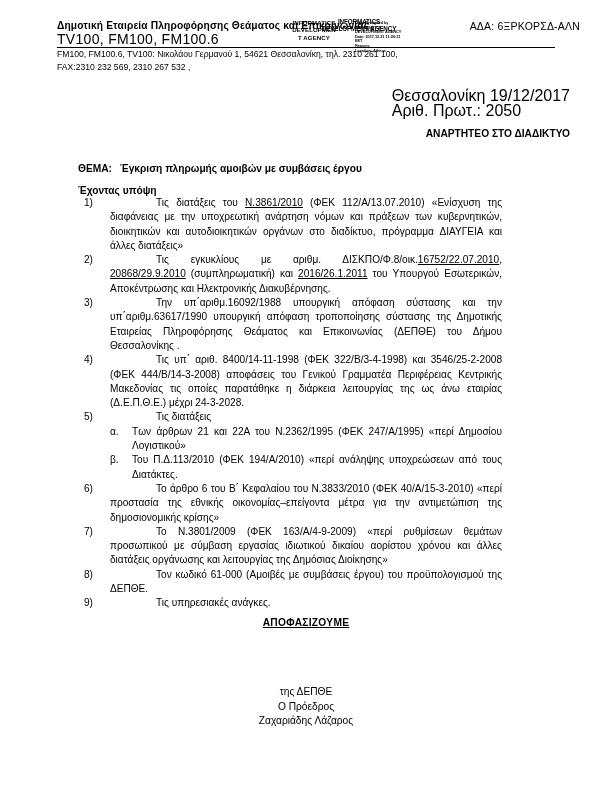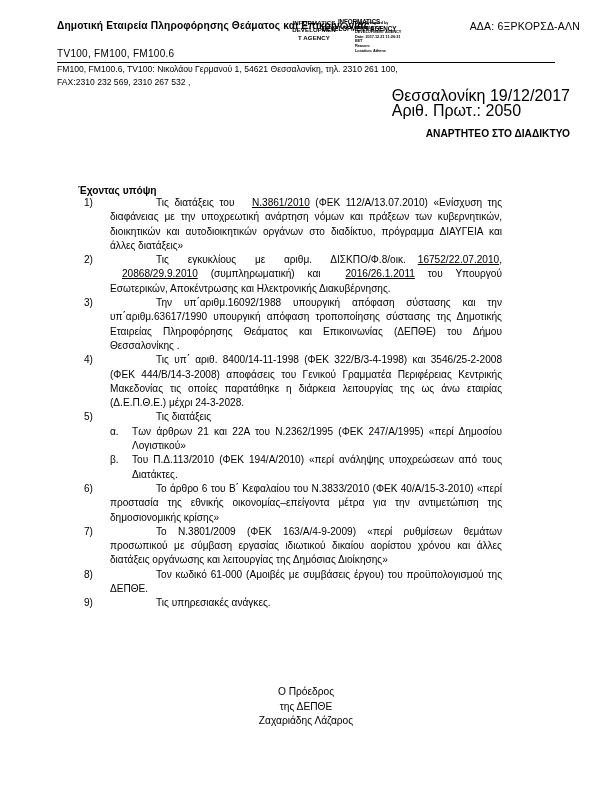--- a/index.html
+++ b/index.html
@@ -37,24 +37,24 @@
     right: 57px;
   }
   .lh-title {
     font-size: 10.2px;
     font-weight: bold;
     letter-spacing: 0.15px;
     white-space: nowrap;
     line-height: 12px;
   }
   .lh-sub {
-    font-size: 10px;
+    font-size: 14px;
     letter-spacing: 0.3px;
     line-height: 12px;
-    margin-top: 16px;
+    margin-top: 1px;
     white-space: nowrap;
   }
   .lh-rule {
     border-top: 1px solid #000;
     margin-top: 2px;
   }
   .lh-contact {
     font-size: 8.6px;
     line-height: 11.5px;
     margin-top: 1px;
@@ -163,21 +163,21 @@
   }
   .item > .num {
     position: absolute;
     left: 0;
     top: 0;
     width: 22px;
     text-align: left;
   }
   .item .body { display: block; }
   .item .body .first-indent { display: inline-block; width: 46px; }
-  .u { text-decoration: underline; margin-left: 12px; }
+  .u { text-decoration: underline; }
 
   
   .subitem {
     position: relative;
     padding-left: 48px;
     text-align: justify;
   }
   .subitem > .sn {
     position: absolute;
     left: 26px;
@@ -264,20 +264,23 @@
     </div>
   </div>
 
   <div class="place-date">
     <div>Θεσσαλονίκη  19/12/2017</div>
     <div>Αριθ. Πρωτ.: 2050</div>
   </div>
 
   <div class="anartiteo">ΑΝΑΡΤΗΤΕΟ ΣΤΟ ΔΙΑΔΙΚΤΥΟ</div>
 
+  <div class="thema">
+    <span class="lbl">ΘΕΜΑ:</span><span>Έγκριση πληρωμής αμοιβών με συμβάσεις έργου</span>
+  </div>
 
   <div class="exontas">Έχοντας υπόψη</div>
 
   <div class="list" id="list-root">
       <div class="item">
         <span class="num">1)</span>
         <span class="body"><span class="first-indent"></span><span>Τις  διατάξεις  του  </span><span class="u">Ν.3861/2010</span><span>  (ΦΕΚ  112/Α/13.07.2010)  «Ενίσχυση  της  διαφάνειας  με  την  υποχρεωτική  ανάρτηση  νόμων  και  πράξεων  των  κυβερνητικών,  διοικητικών  και  αυτοδιοικητικών  οργάνων  στο  διαδίκτυο,  πρόγραμμα  ΔΙΑΥΓΕΙΑ και άλλες διατάξεις»</span></span>
       </div>
       <div class="item">
         <span class="num">2)</span>
@@ -308,21 +311,24 @@
       <div class="item">
         <span class="num">8)</span>
         <span class="body"><span class="first-indent"></span><span>Τον  κωδικό  61-000  (Αμοιβές  με  συμβάσεις  έργου)  του  προϋπολογισμού  της ΔΕΠΘΕ.</span></span>
       </div>
       <div class="item">
         <span class="num">9)</span>
         <span class="body"><span class="first-indent"></span><span>Τις υπηρεσιακές ανάγκες.</span></span>
       </div>
     </div>
 
+  <div class="apofasizoume">
+    <span>ΑΠΟΦΑΣΙΖΟΥΜΕ</span>
+  </div>
 
 
   <div class="sig">
+    <div>της ΔΕΠΘΕ</div>
     <div>Ο Πρόεδρος</div>
-    <div>της ΔΕΠΘΕ</div>
   </div>
   <div class="sig-name">Ζαχαριάδης Λάζαρος</div>
 
 </div>
 
 </body></html>

